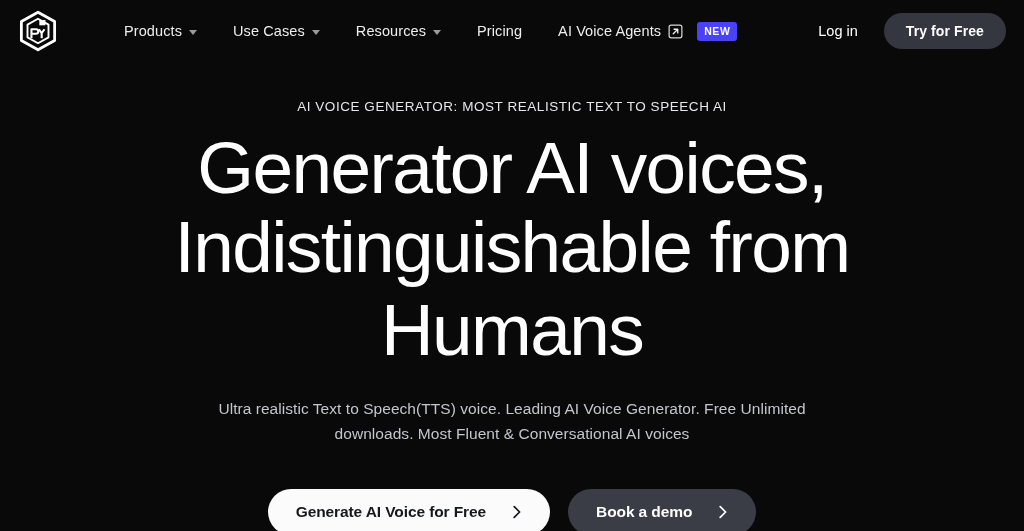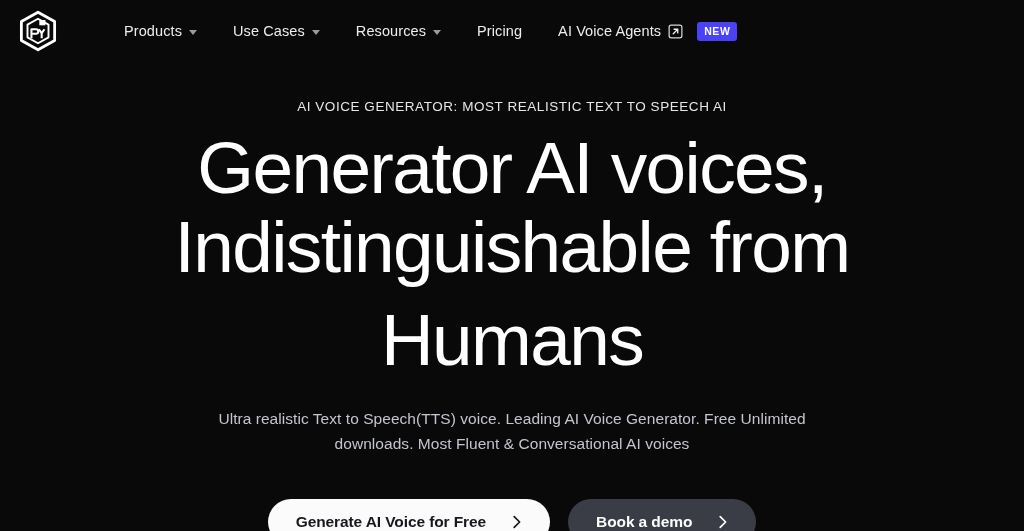--- a/index.html
+++ b/index.html
@@ -152,21 +152,21 @@
     margin-top: 17px;
     font-size: 73px;
     line-height: 1.0;
     font-weight: 400;
     color: #ffffff;
     letter-spacing: -1.6px;
     padding: 0 100px;
   }
   .headline .l1 { display: block; }
   .headline .l2 { display: block; margin-top: 6px; }
-  .headline .l3 { display: block; margin-top: 20px; }
+  .headline .l3 { display: block; margin-top: 10px; }
 
   .subhead {
     margin-top: 30px;
     font-size: 15.5px;
     line-height: 1.62;
     color: #c3c5cf;
     max-width: 600px;
     margin-left: auto;
     margin-right: auto;
     letter-spacing: .05px;
@@ -257,20 +257,24 @@
           <svg width="15" height="15" viewBox="0 0 16 16" aria-hidden="true">
             <rect x="1.2" y="1.2" width="13.6" height="13.6" rx="2.2" fill="none" stroke="#d8d8d8" stroke-width="1.3"></rect>
             <path d="M5.6 10.4 L10.4 5.6 M6.5 5.6 H10.4 V9.5" fill="none" stroke="#f2f2f2" stroke-width="1.4" stroke-linecap="round" stroke-linejoin="round"></path>
           </svg>
         </span>
         <span class="badge-new">NEW</span>
       </div>
 
     </nav>
 
+    <div class="header-right">
+      <a class="login-link">Log in</a>
+      <button class="try-free-btn">Try for Free</button>
+    </div>
 
   </header>
 
   <section class="hero">
 
     <div class="eyebrow">AI VOICE GENERATOR: MOST REALISTIC TEXT TO SPEECH AI</div>
 
     <h1 class="headline">
       <span class="l1">Generator AI voices,</span>
       <span class="l2">Indistinguishable from</span>

